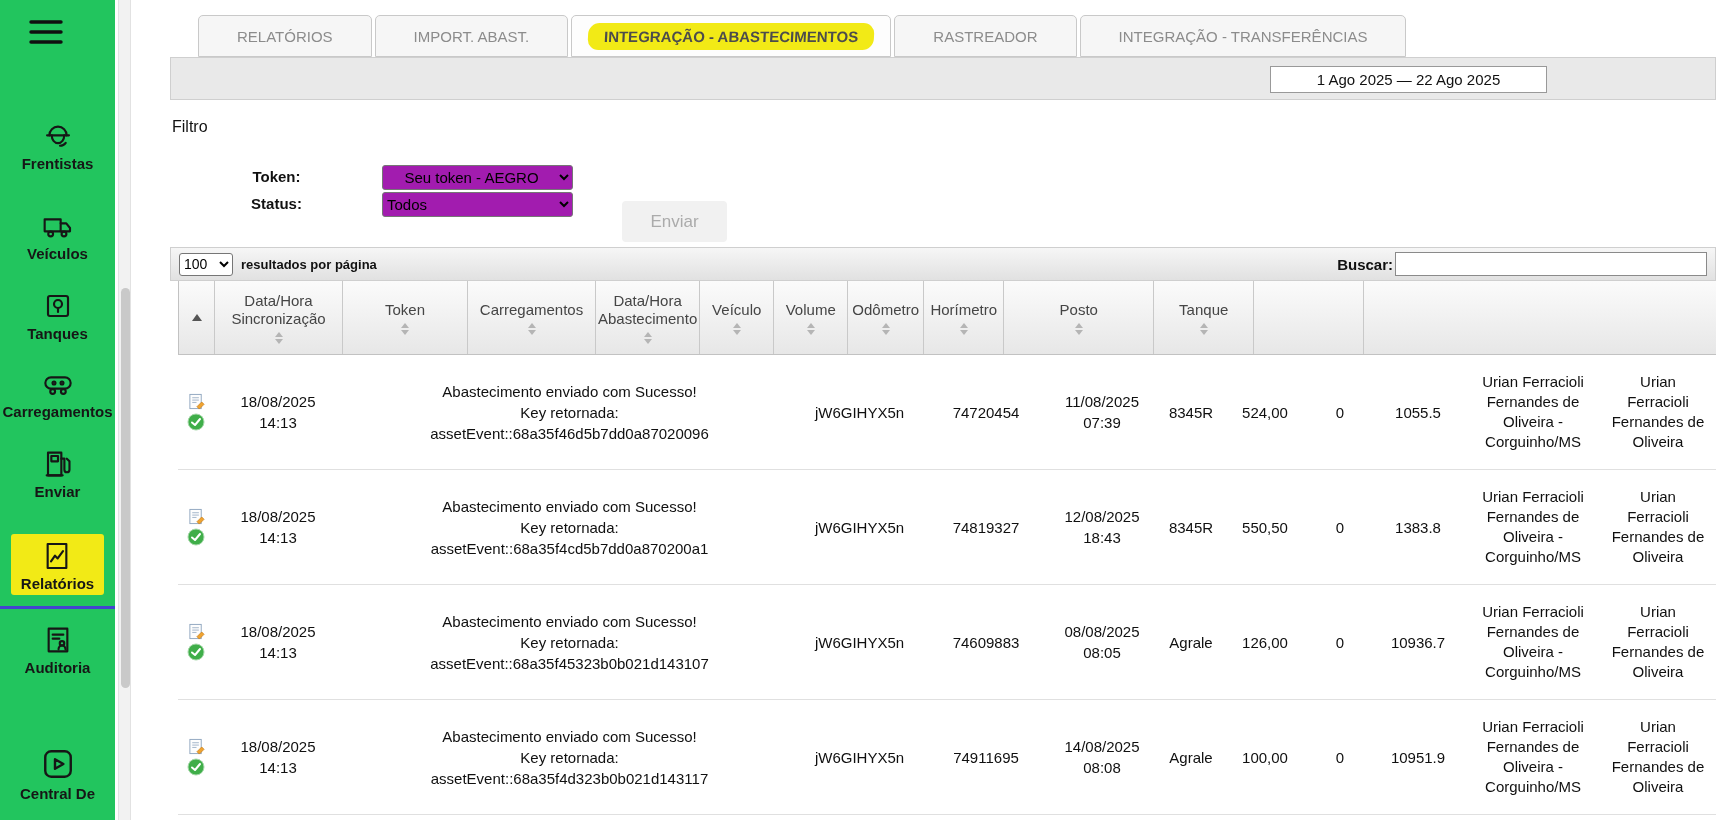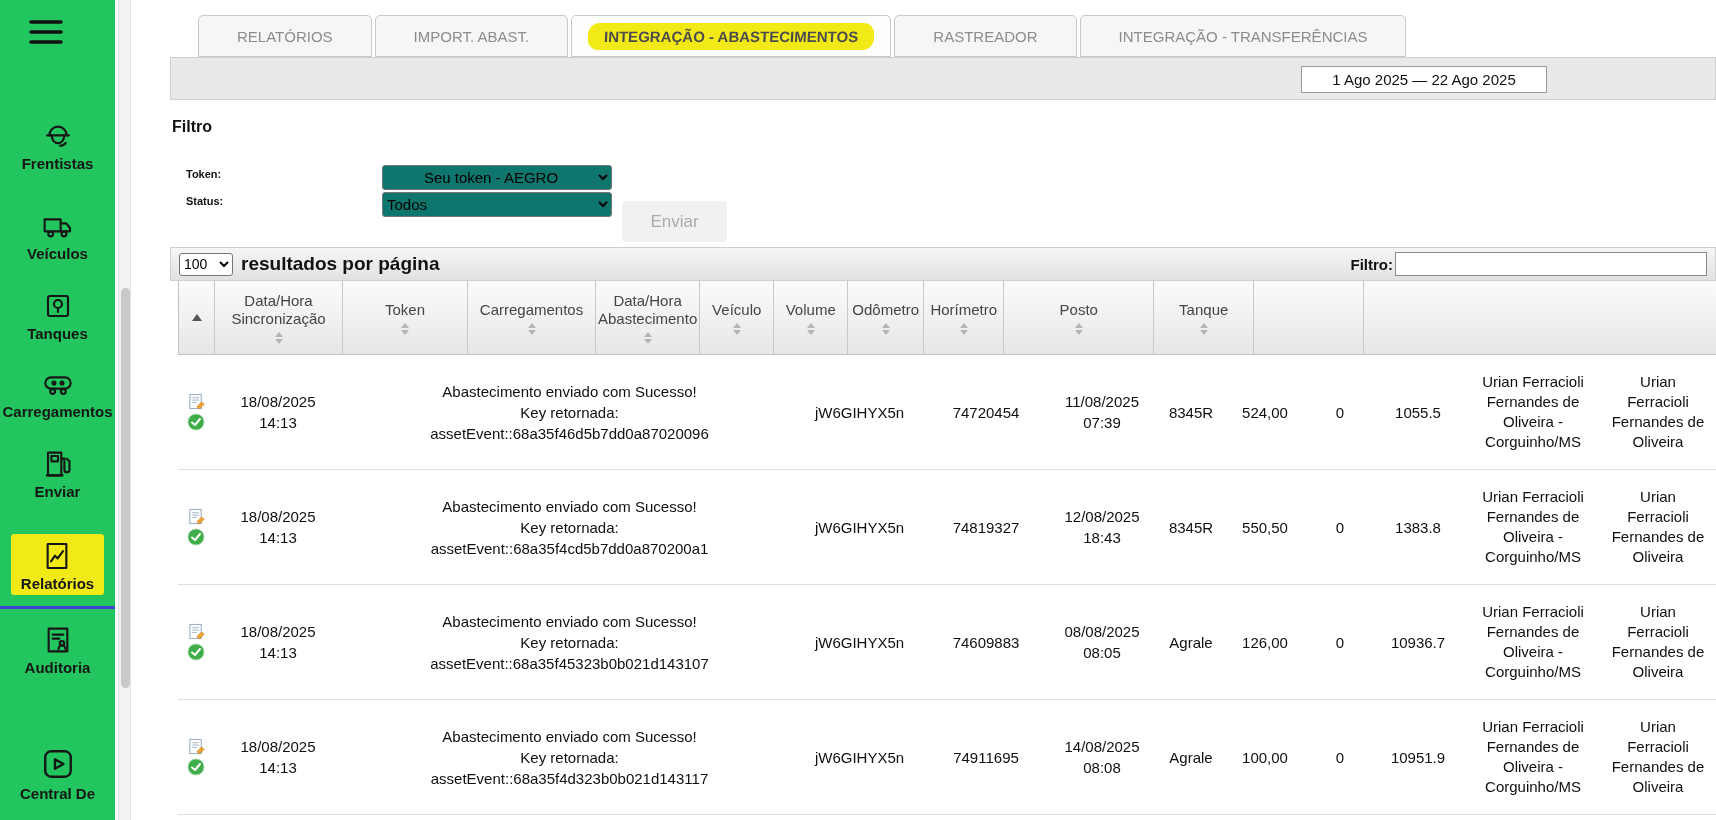--- a/index.html
+++ b/index.html
@@ -23,39 +23,39 @@
   .main{position:absolute;left:170px;top:0;width:1546px;height:820px;overflow:hidden;background:#fff}
 
   .tabs{position:absolute;left:28px;top:15px;display:flex;gap:3px}
   .tab{height:42px;display:flex;align-items:center;padding:0 38px;background:#f6f6f6;
     border:1px solid #c9c9c9;border-radius:5px 5px 0 0;font-size:15px;color:#8c8c8c;
     white-space:nowrap;cursor:pointer}
   .tab.active{background:#fdfdfd;color:#4c4c4c;font-weight:bold;padding:0 16px}
   .tab.active .mark{background:#f2ea16;padding:5px 16px;border-radius:11px;transform:skewX(-3deg)}
 
   .grayband{position:absolute;top:57px;left:0;width:1546px;height:43px;background:#e9e9e9;border:1px solid #cfcfcf}
-  .date-btn{position:absolute;top:8px;right:168px;width:246px;height:27px;background:#fff;
+  .date-btn{position:absolute;top:8px;right:168px;width:277px;height:27px;background:#fff;
     border:1px solid #999;font-size:15px;color:#111;font-family:"Liberation Sans",sans-serif;cursor:pointer}
 
-  .filtro-title{position:absolute;top:118px;left:2px;font-size:16px;font-weight:bold}
-
-  .flabel{position:absolute;left:16px;width:205px;text-align:left;font-weight:bold;font-size:11px}
+  .filtro-title{position:absolute;top:118px;left:2px;font-size:16px;font-weight:normal}
+
+  .flabel{position:absolute;left:4px;width:205px;text-align:center;font-weight:bold;font-size:15px}
   .lab-token{top:168px}.lab-status{top:195px}
-  .fselect{position:absolute;left:212px;width:230px;height:25px;font-size:15px;
-    font-family:"Liberation Sans",sans-serif;border:1px solid #767676;border-radius:3px;background:#0f766e}
+  .fselect{position:absolute;left:212px;width:191px;height:25px;font-size:15px;
+    font-family:"Liberation Sans",sans-serif;border:1px solid #767676;border-radius:3px;background:#a21caf}
   .sel-token{top:165px;text-align:center;text-align-last:center}
   .sel-status{top:192px}
   .enviar-btn{position:absolute;top:201px;left:452px;width:105px;height:41px;background:#f1f1f1;
     border:none;border-radius:4px;color:#ababab;font-size:17px;font-family:"Liberation Sans",sans-serif;cursor:pointer}
 
   .controls{position:absolute;top:247px;left:0;width:1546px;height:34px;
     background:linear-gradient(#f6f6f6,#e1e1e1);border:1px solid #cfcfcf;display:flex;align-items:center}
   .pagesize{width:54px;height:23px;margin-left:8px;font-size:14px;border:1px solid #767676;border-radius:3px;background:#fff;
     font-family:"Liberation Sans",sans-serif}
-  .pslabel{font-weight:bold;font-size:19px;margin-left:8px}
+  .pslabel{font-weight:bold;font-size:13px;margin-left:8px}
   .buscar-label{margin-left:auto;font-weight:bold;font-size:15px}
   .search-input{width:312px;height:24px;margin:0 8px 0 2px;border:1px solid #8a8a8a;background:#fff;
     font-size:15px;font-family:"Liberation Sans",sans-serif;padding:0 4px}
 
   
   .table-area{position:absolute;top:281px;left:8px;width:1546px;height:555px;overflow:hidden}
   .thead{display:flex;width:1640px;height:74px;background:linear-gradient(#fbfbfb,#e7e7e7);
     border:1px solid #c2c2c2;border-top:none}
   .th{display:flex;flex-direction:column;align-items:center;justify-content:center;gap:4px;
     border-right:1px solid #c9c9c9;color:#454545;font-size:15px;line-height:18px;text-align:center;
@@ -222,21 +222,21 @@
     <option>Todos</option>
   </select>
 
   <button class="enviar-btn">Enviar</button>
 
   <div class="controls">
     <select class="pagesize">
       <option>100</option>
     </select>
     <span class="pslabel">resultados por página</span>
-    <span class="buscar-label">Filtro:</span>
+    <span class="buscar-label">Buscar:</span>
     <input class="search-input" type="text" value="" style="">
   </div>
 
   <div class="table-area">
 
     <div class="thead">
       <div class="th c0">
         <span class="tri-up-dark"></span>
         </div>
       <div class="th c1">

